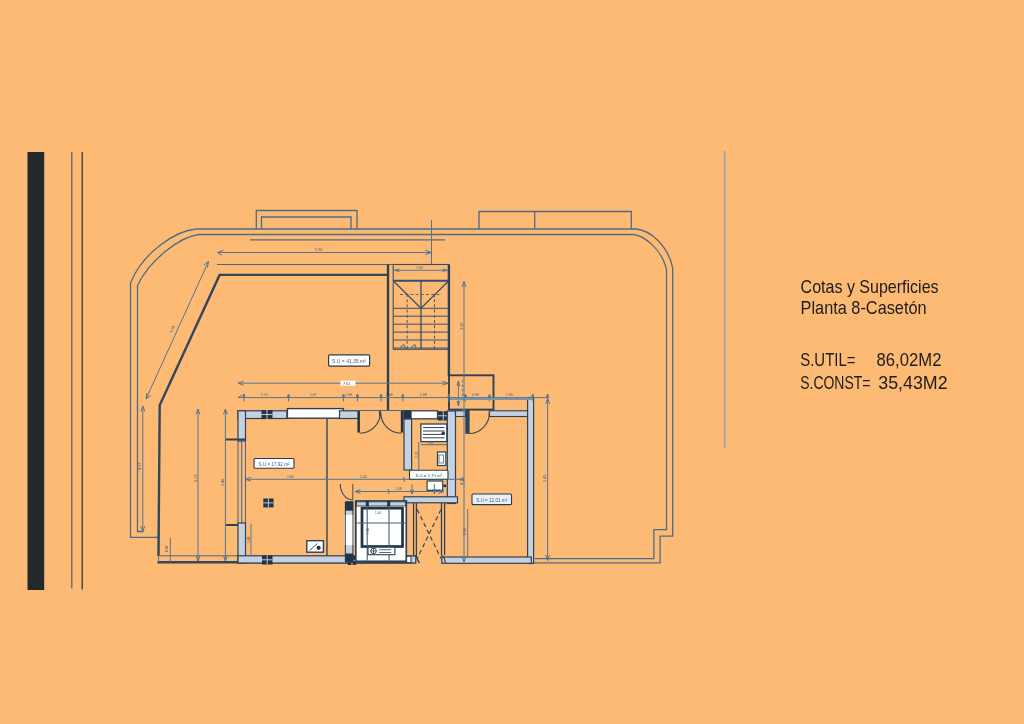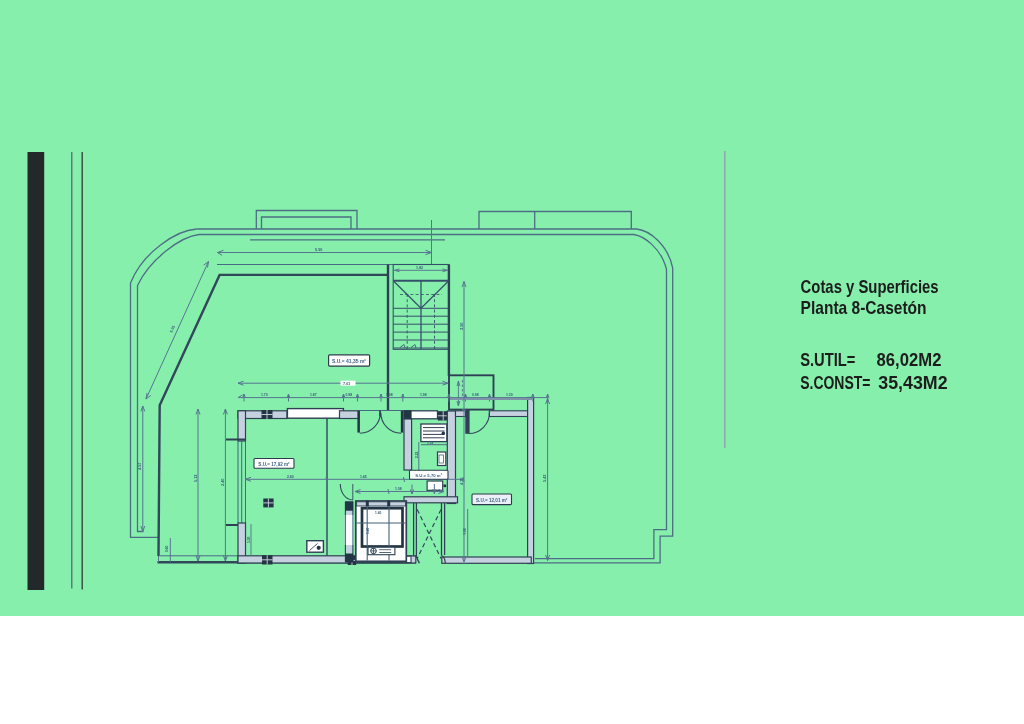--- a/index.html
+++ b/index.html
@@ -1,16 +1,16 @@
 <!DOCTYPE html>
 <html><head>
 <meta charset="utf-8">
 <style>
 html,body{margin:0;padding:0;background:#ffffff;width:1024px;height:724px;overflow:hidden;}
-#page{position:relative;width:1024px;height:616px;background:#86efac;font-family:"Liberation Sans",sans-serif;font-weight:bold;}
+#page{position:relative;width:1024px;height:724px;background:#fdba74;font-family:"Liberation Sans",sans-serif;}
 svg{position:absolute;left:0;top:0;}
 </style>
 </head>
 <body>
 
 <div id="page">
 <svg width="1024" height="724" viewBox="0 0 1024 724">
 <defs>
         <filter id="soft" x="-2%" y="-2%" width="104%" height="104%">
           <feGaussianBlur stdDeviation="0.4"></feGaussianBlur>

